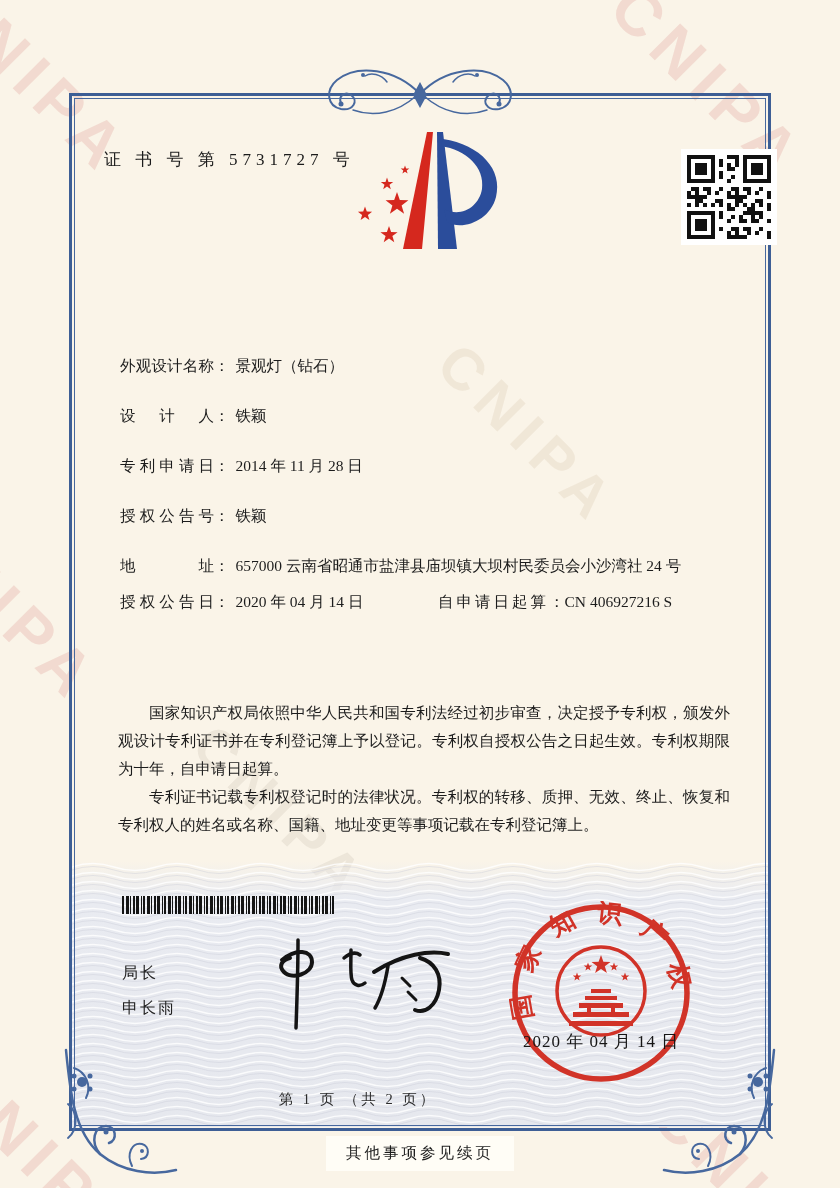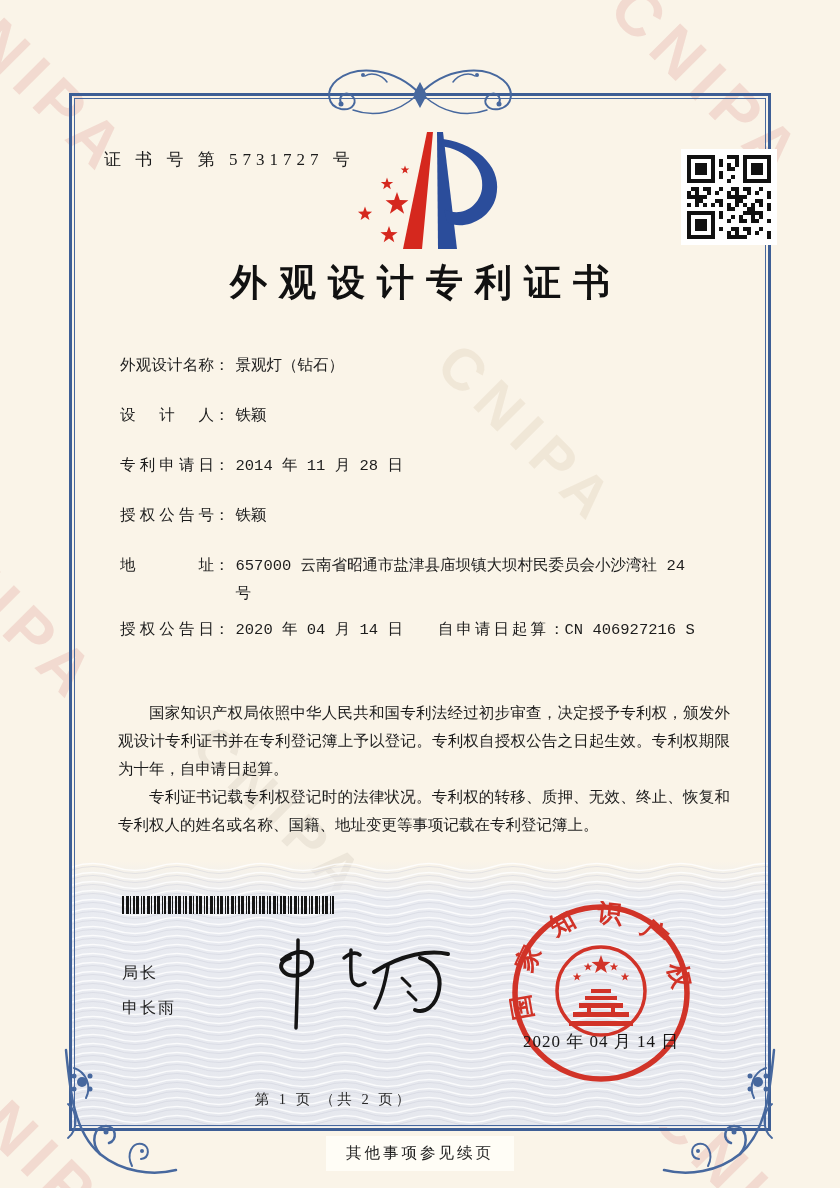--- a/index.html
+++ b/index.html
@@ -58,21 +58,21 @@
     position:absolute;left:681px;top:149px;width:84px;height:84px;z-index:5;
     background:#fff;padding:6px;
   }
   #title{
     position:absolute;left:0;top:258px;width:840px;text-align:center;z-index:5;
     font-size:37px;font-weight:bold;letter-spacing:12px;text-indent:12px;color:#111;
   }
 
   
   #fields{position:absolute;left:120px;top:352px;width:618px;z-index:5;}
-  .field-row{position:relative;font-size:15.5px;line-height:28px;margin-bottom:22px;color:#1c1c1c;font-family:Liberation Mono, monospace;}
+  .field-row{position:relative;font-size:15.5px;line-height:28px;margin-bottom:22px;color:#1c1c1c;}
   .flabel{
     display:inline-block;width:94px;vertical-align:top;
     text-align:justify;text-align-last:justify;
   }
   .fcolon{display:inline-block;vertical-align:top;}
   .fvalue{display:inline-block;vertical-align:top;max-width:460px;margin-left:6px;}
   .row-address{margin-bottom:8px;}
   .grant-right{position:absolute;left:318px;top:0;white-space:nowrap;}
   .grant-right .flabel2{letter-spacing:3px;}
 
@@ -99,21 +99,21 @@
   
   #seal{position:absolute;left:509px;top:901px;width:184px;height:184px;z-index:6;opacity:0.94;}
   #seal-date{
     position:absolute;left:509px;top:1030px;width:184px;text-align:center;z-index:7;
     font-size:17px;letter-spacing:1px;color:#151515;white-space:nowrap;
   }
 
   
   #page-info{
     position:absolute;left:0;top:1090px;width:668px;text-align:center;z-index:6;
-    font-size:14.5px;letter-spacing:3px;color:#2a2a2a;
+    font-size:14.5px;letter-spacing:3px;color:#2a2a2a;padding-left:24px;
   }
   #continuation{
     position:absolute;left:50%;top:1136px;transform:translateX(-50%);z-index:6;
     background:#fffdf6;padding:7px 20px;font-size:15.5px;letter-spacing:3px;color:#1c1c1c;
     white-space:nowrap;
   }
 </style>
 </head>
 <body>
 
@@ -371,21 +371,20 @@
         <rect x="8" y="8" width="12" height="12" fill="#111"></rect>
         <rect x="56" y="0" width="28" height="28" fill="#111"></rect>
         <rect x="60" y="4" width="20" height="20" fill="#fff"></rect>
         <rect x="64" y="8" width="12" height="12" fill="#111"></rect>
         <rect x="0" y="56" width="28" height="28" fill="#111"></rect>
         <rect x="4" y="60" width="20" height="20" fill="#fff"></rect>
         <rect x="8" y="64" width="12" height="12" fill="#111"></rect>
       </svg>
   </div>
 
-  <div id="title">外观设计专利证书</div>
 
   <div id="fields">
     <div class="field-row">
       <span class="flabel">外观设计名称</span><span class="fcolon">：</span><span class="fvalue">景观灯（钻石）</span>
     </div>
     <div class="field-row">
       <span class="flabel">设计人</span><span class="fcolon">：</span><span class="fvalue">铁颖</span>
     </div>
     <div class="field-row">
       <span class="flabel">专利申请日</span><span class="fcolon">：</span><span class="fvalue">2014 年 11 月 28 日</span>

